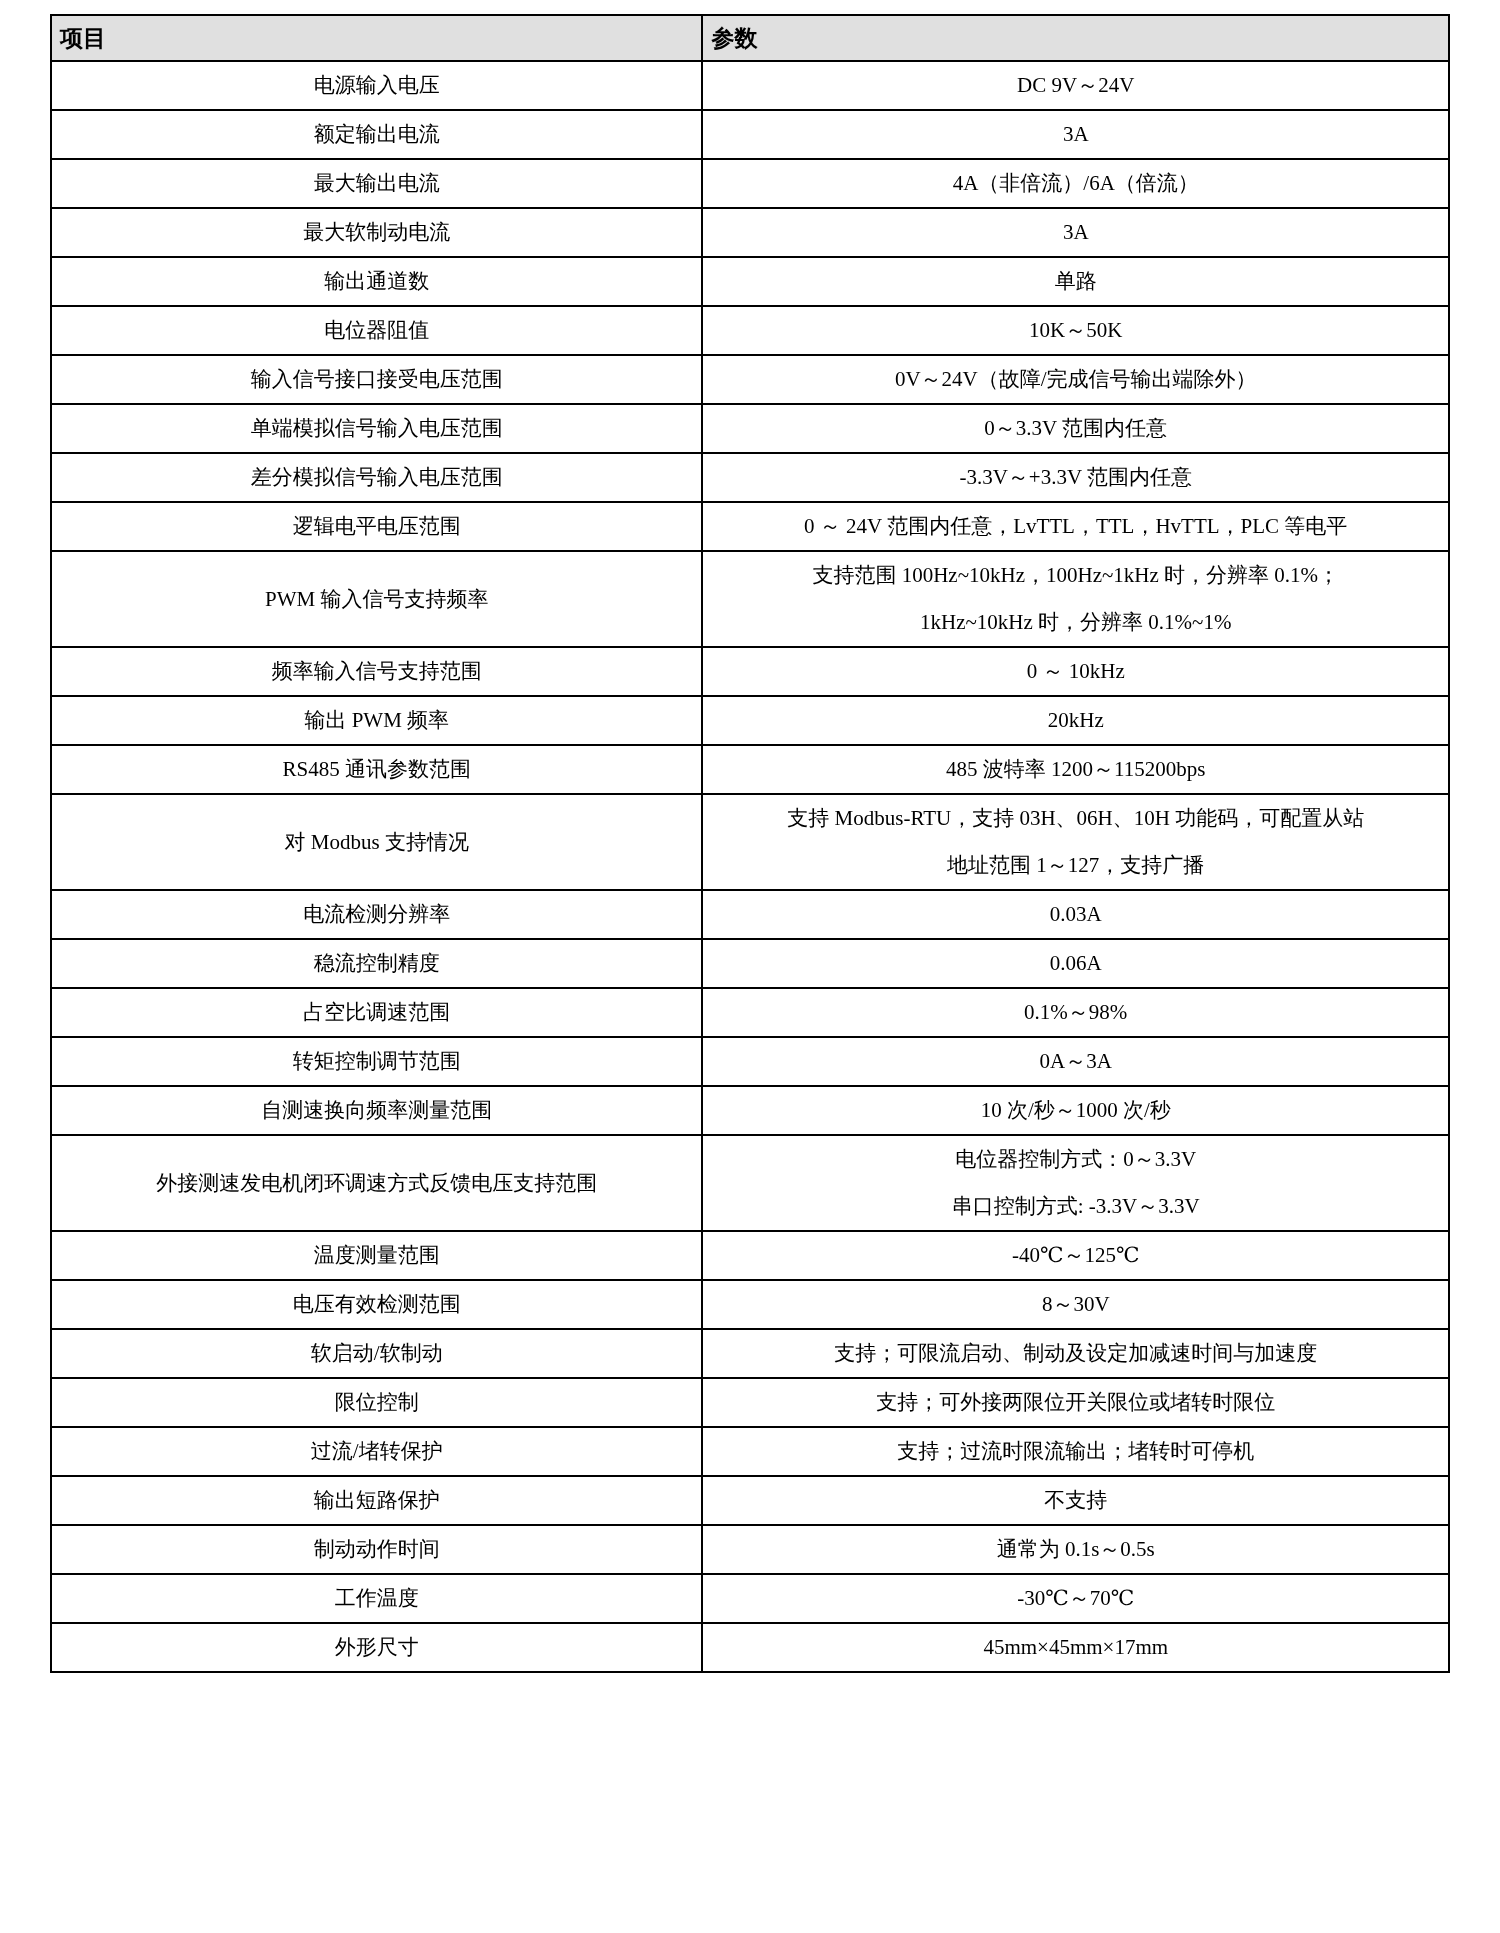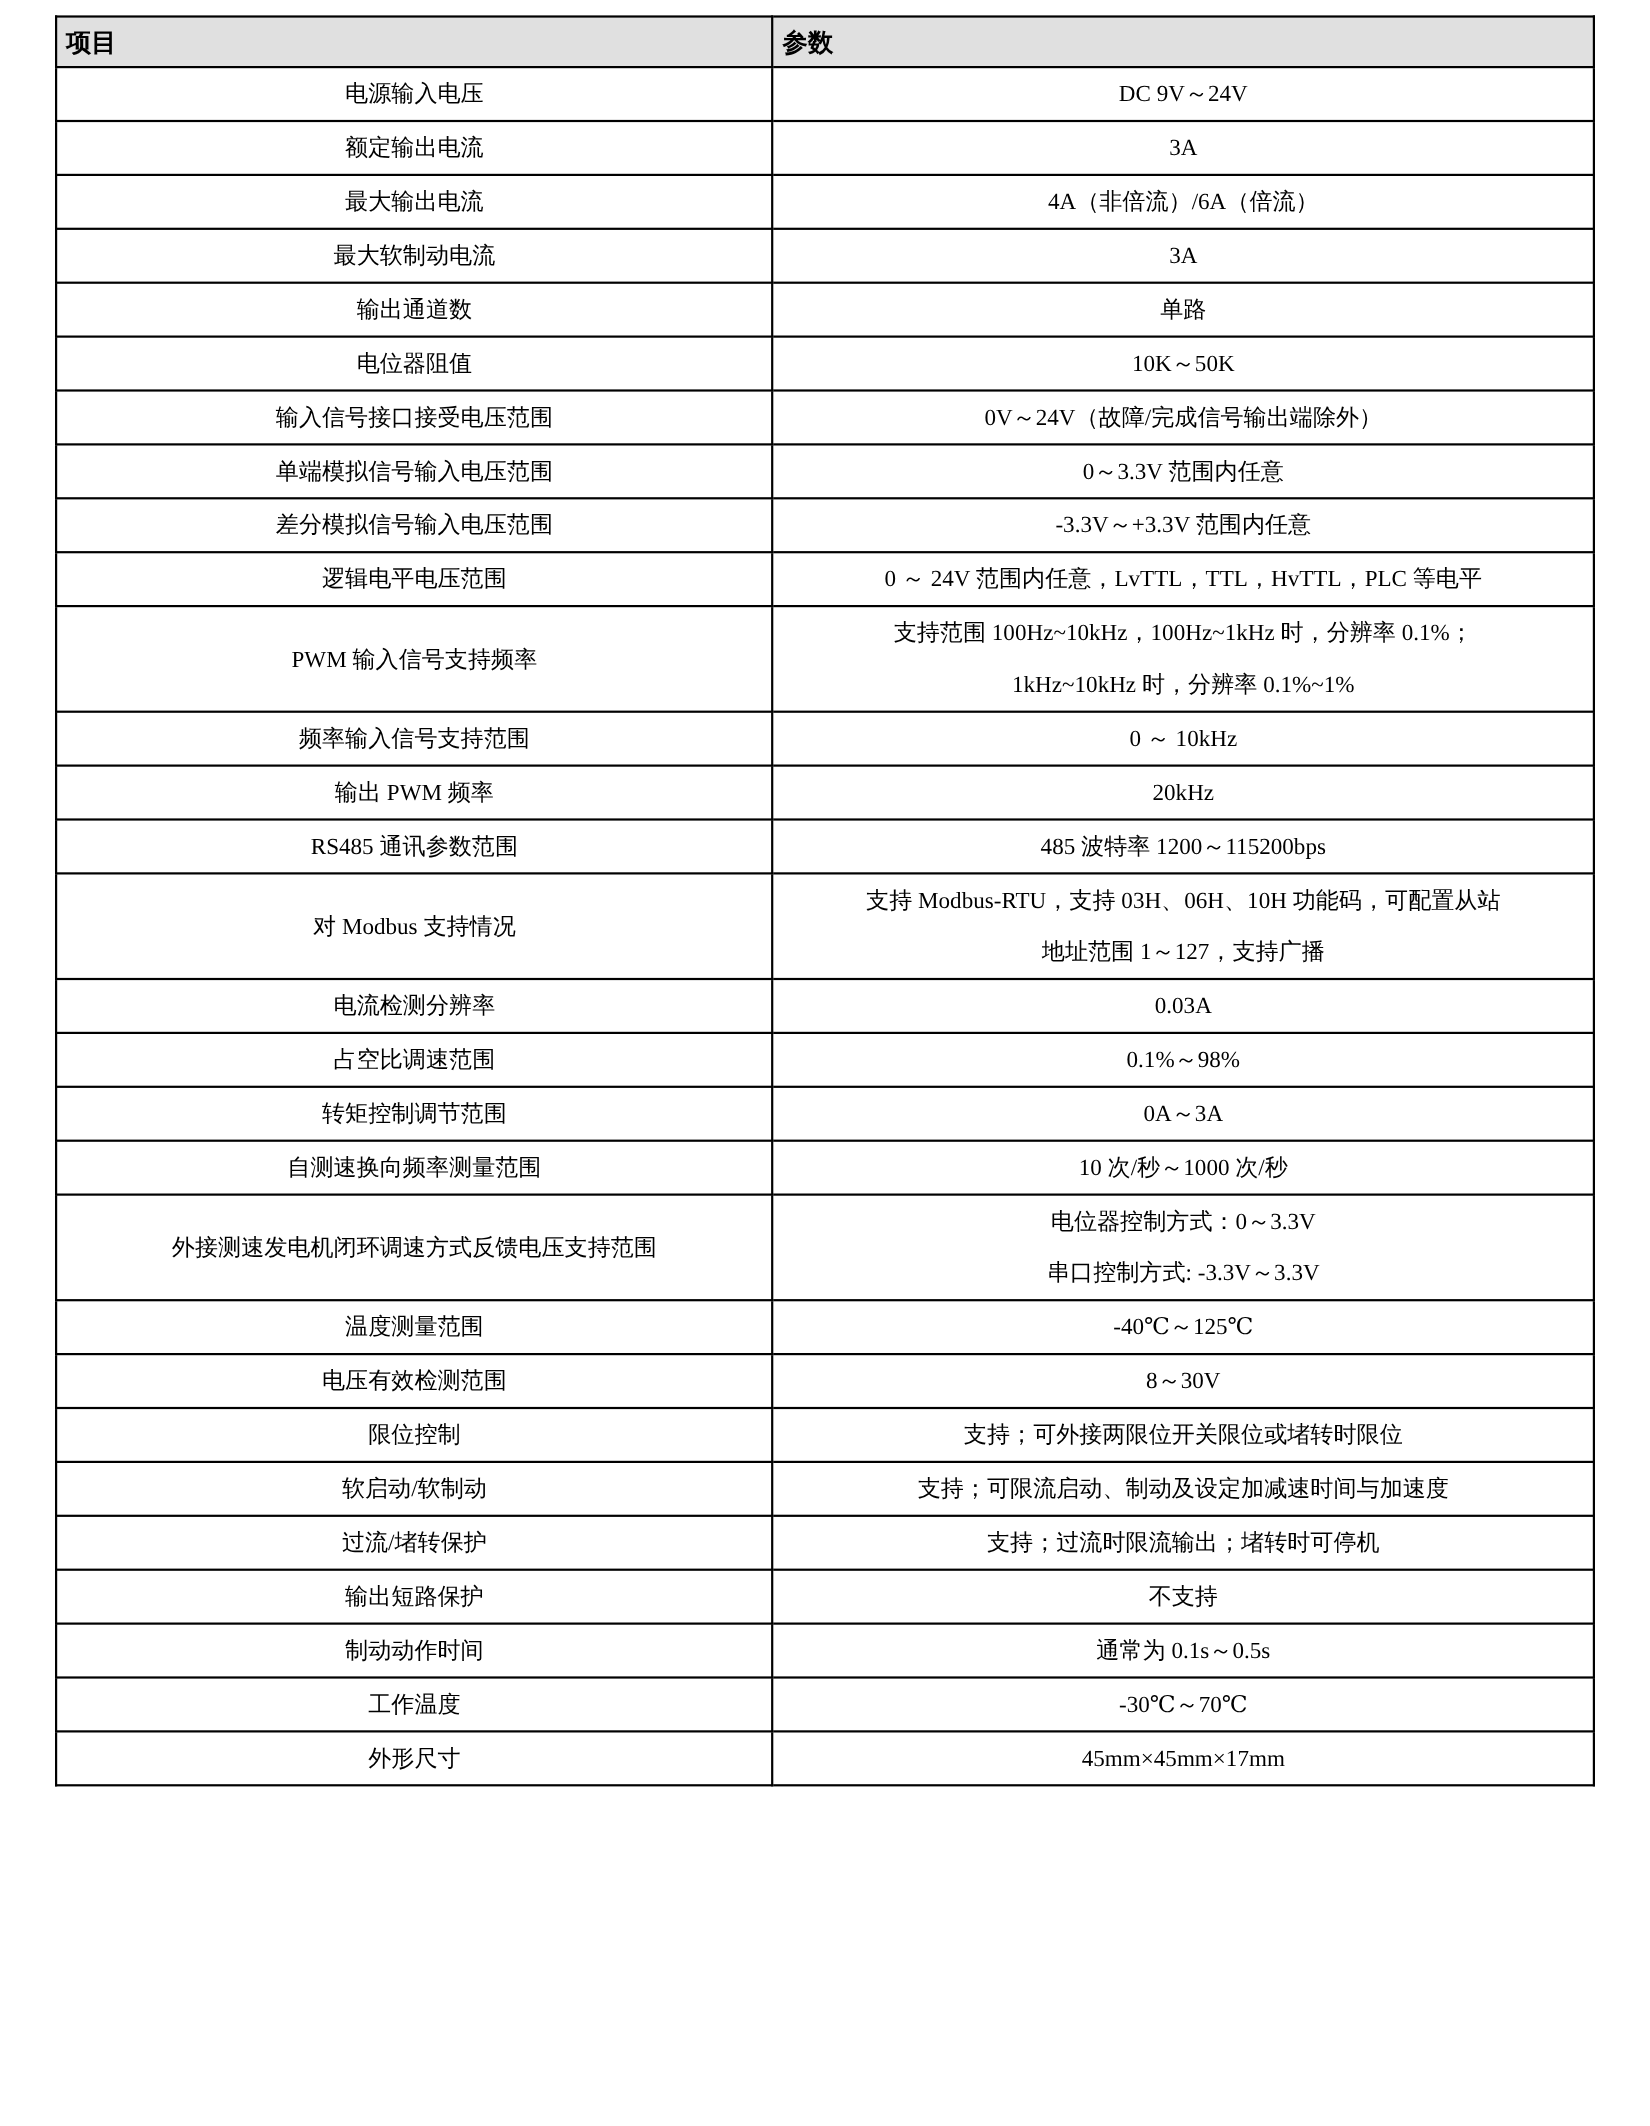--- a/index.html
+++ b/index.html
@@ -200,20 +200,28 @@
           <tr>
             <td>
               <div class="cell-line">电流检测分辨率</div>
             </td>
             <td>
               <div class="cell-line">0.03A</div>
             </td>
           </tr>
           <tr>
             <td>
+              <div class="cell-line">稳流控制精度</div>
+            </td>
+            <td>
+              <div class="cell-line">0.06A</div>
+            </td>
+          </tr>
+          <tr>
+            <td>
               <div class="cell-line">占空比调速范围</div>
             </td>
             <td>
               <div class="cell-line">0.1%～98%</div>
             </td>
           </tr>
           <tr>
             <td>
               <div class="cell-line">转矩控制调节范围</div>
             </td>
@@ -249,32 +257,32 @@
           <tr>
             <td>
               <div class="cell-line">电压有效检测范围</div>
             </td>
             <td>
               <div class="cell-line">8～30V</div>
             </td>
           </tr>
           <tr>
             <td>
+              <div class="cell-line">软启动/软制动</div>
+            </td>
+            <td>
+              <div class="cell-line">支持；可限流启动、制动及设定加减速时间与加速度</div>
+            </td>
+          </tr>
+          <tr>
+            <td>
               <div class="cell-line">限位控制</div>
             </td>
             <td>
               <div class="cell-line">支持；可外接两限位开关限位或堵转时限位</div>
-            </td>
-          </tr>
-          <tr>
-            <td>
-              <div class="cell-line">软启动/软制动</div>
-            </td>
-            <td>
-              <div class="cell-line">支持；可限流启动、制动及设定加减速时间与加速度</div>
             </td>
           </tr>
           <tr>
             <td>
               <div class="cell-line">过流/堵转保护</div>
             </td>
             <td>
               <div class="cell-line">支持；过流时限流输出；堵转时可停机</div>
             </td>
           </tr>

